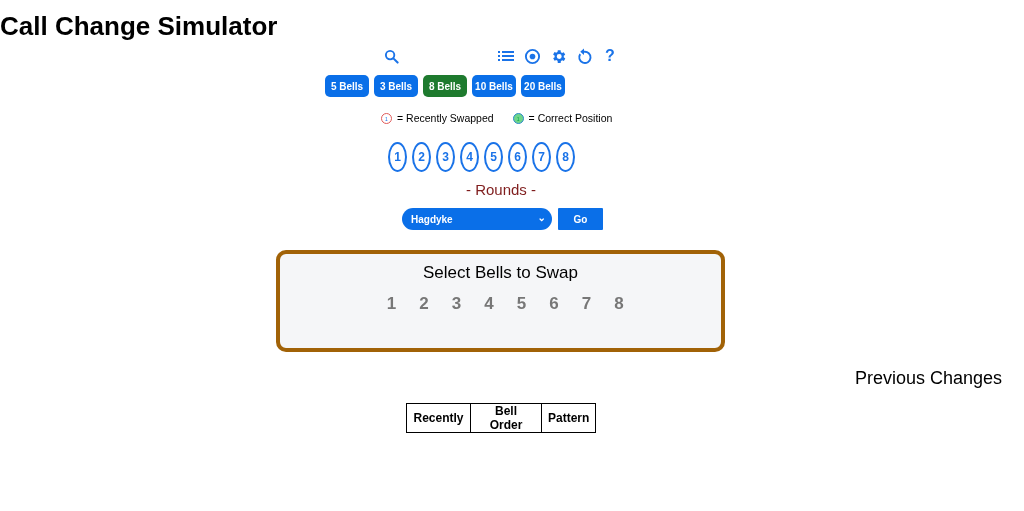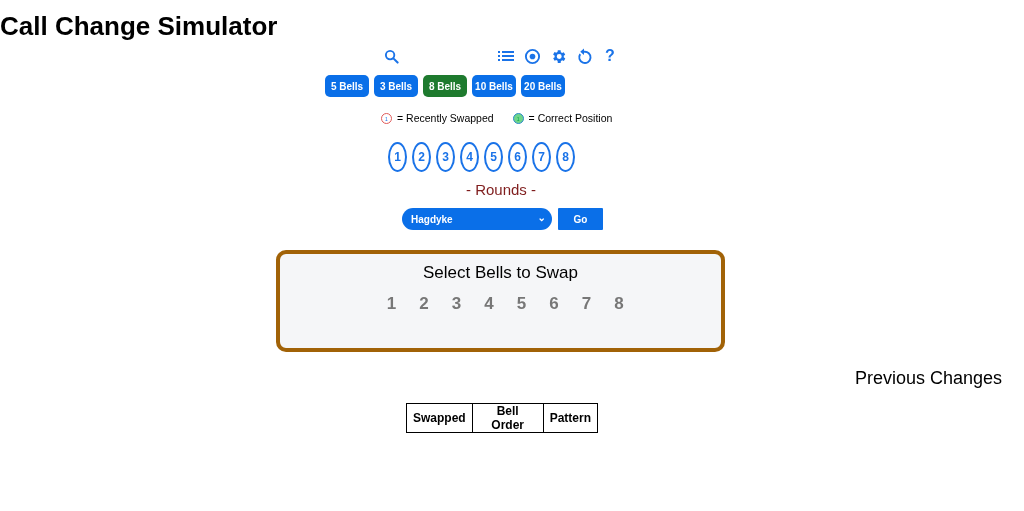--- a/index.html
+++ b/index.html
@@ -118,18 +118,18 @@
     <span class="swap-num">6</span>
     <span class="swap-num">7</span>
     <span class="swap-num">8</span>
   </div>
 </div>
 
 <div class="prev-title">Previous Changes</div>
 <table>
   <tbody>
       <tr>
-    <th style="width:51px">Swapped</th>
+    <th style="width:51px">Recently</th>
     <th style="width:58px">Bell Order</th>
     <th style="width:40px">Pattern</th>
   </tr>
 </tbody>
   </table>
 
 </body></html>

